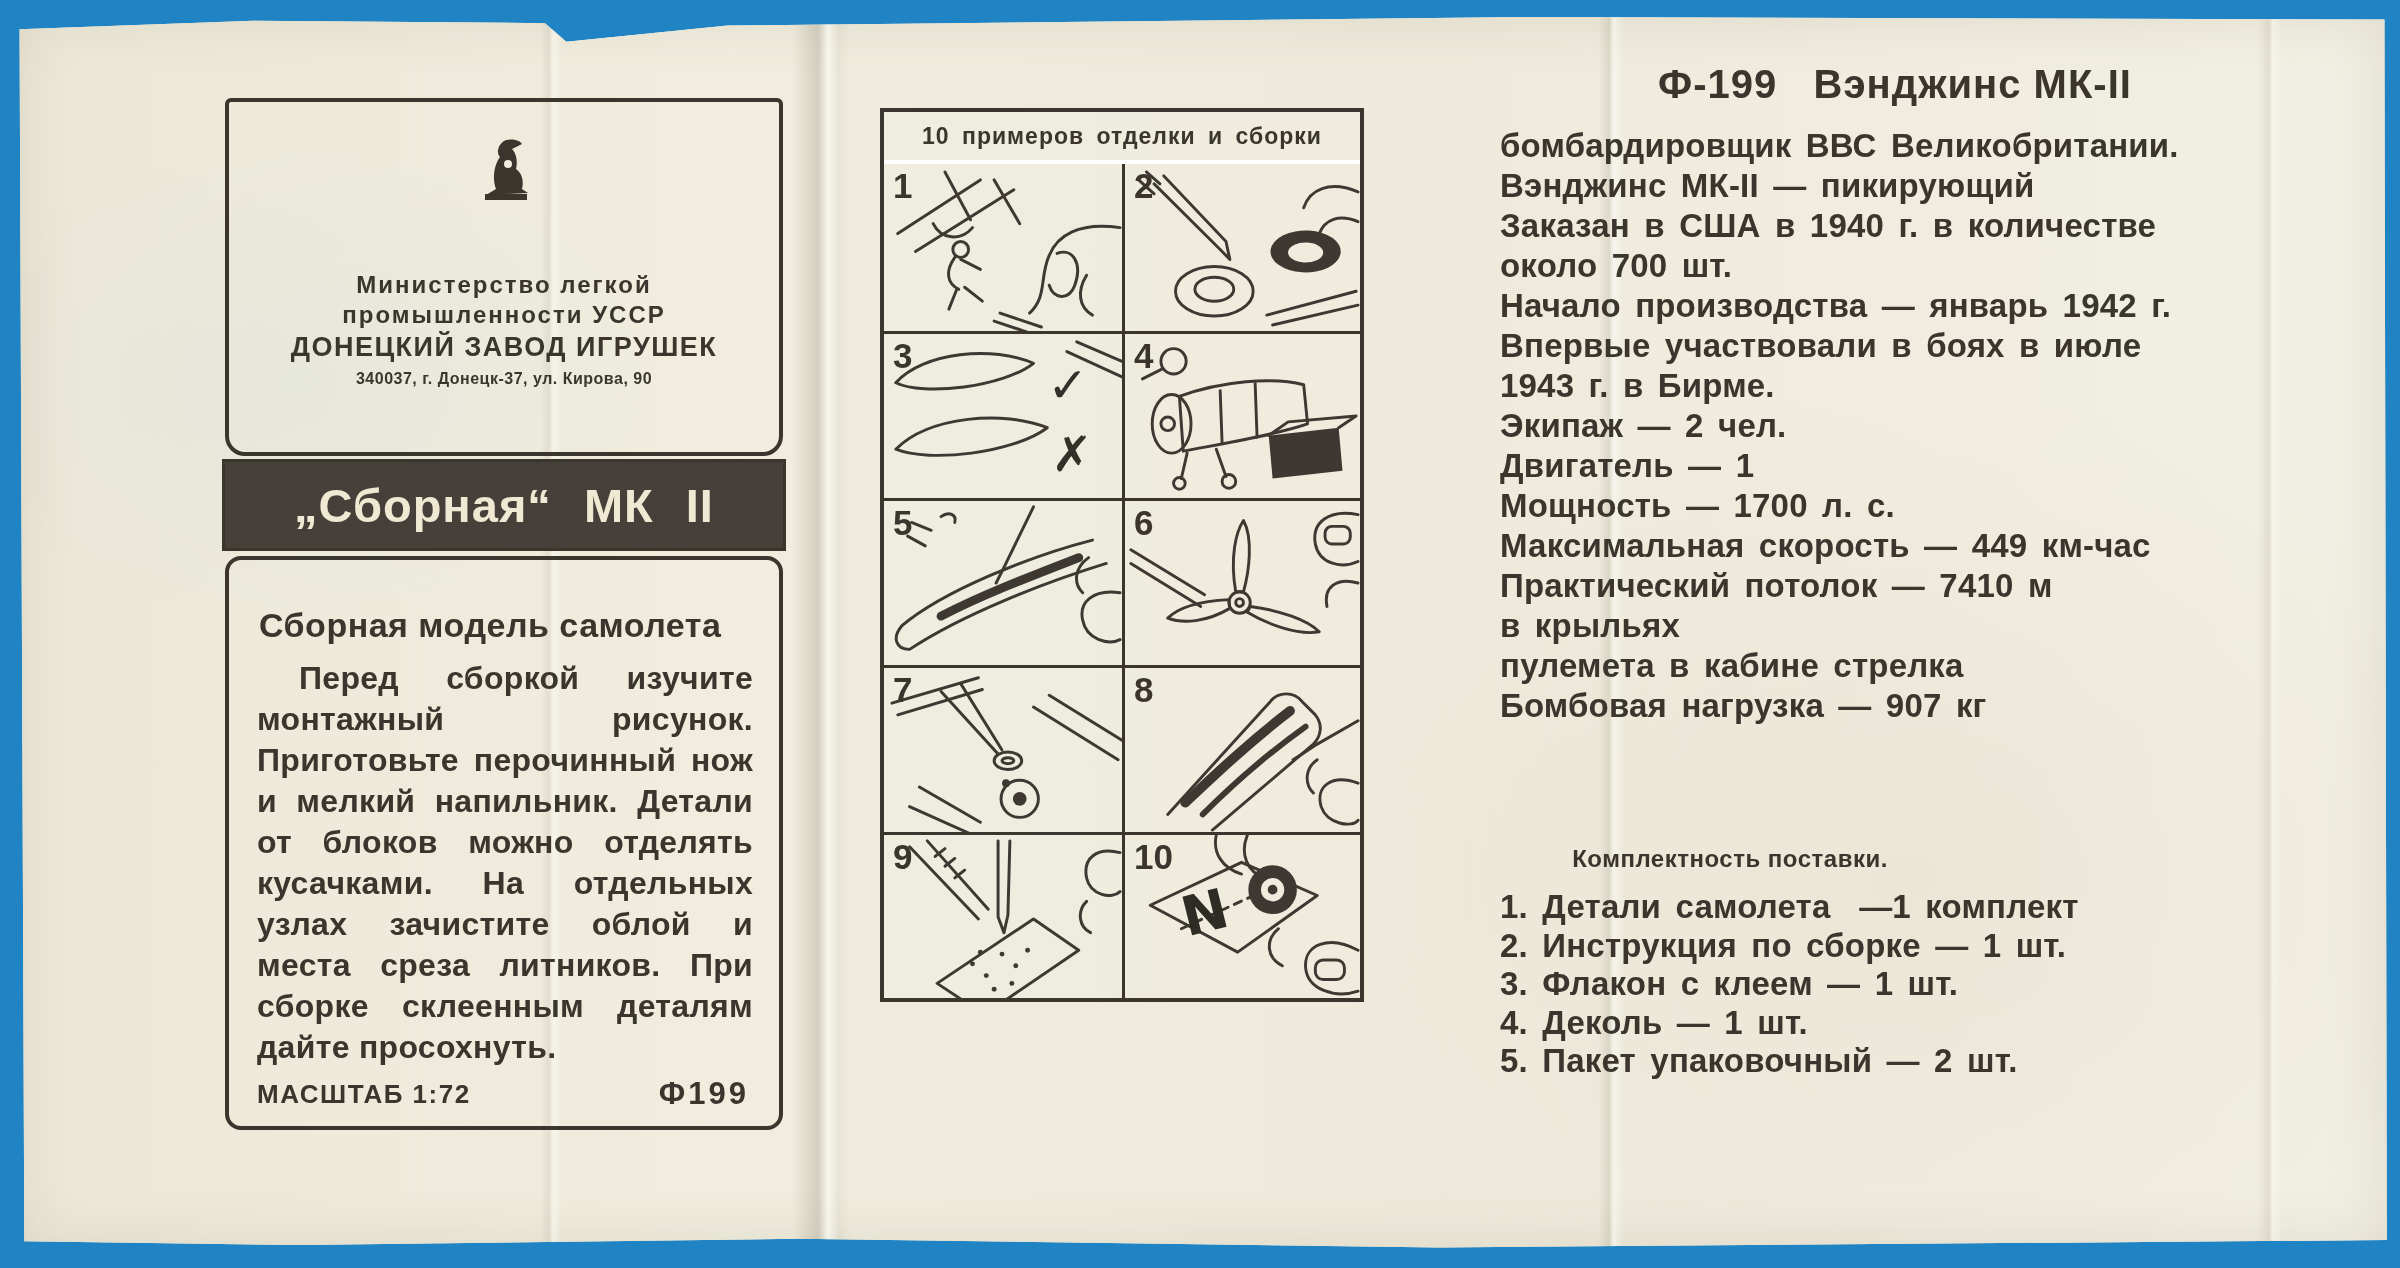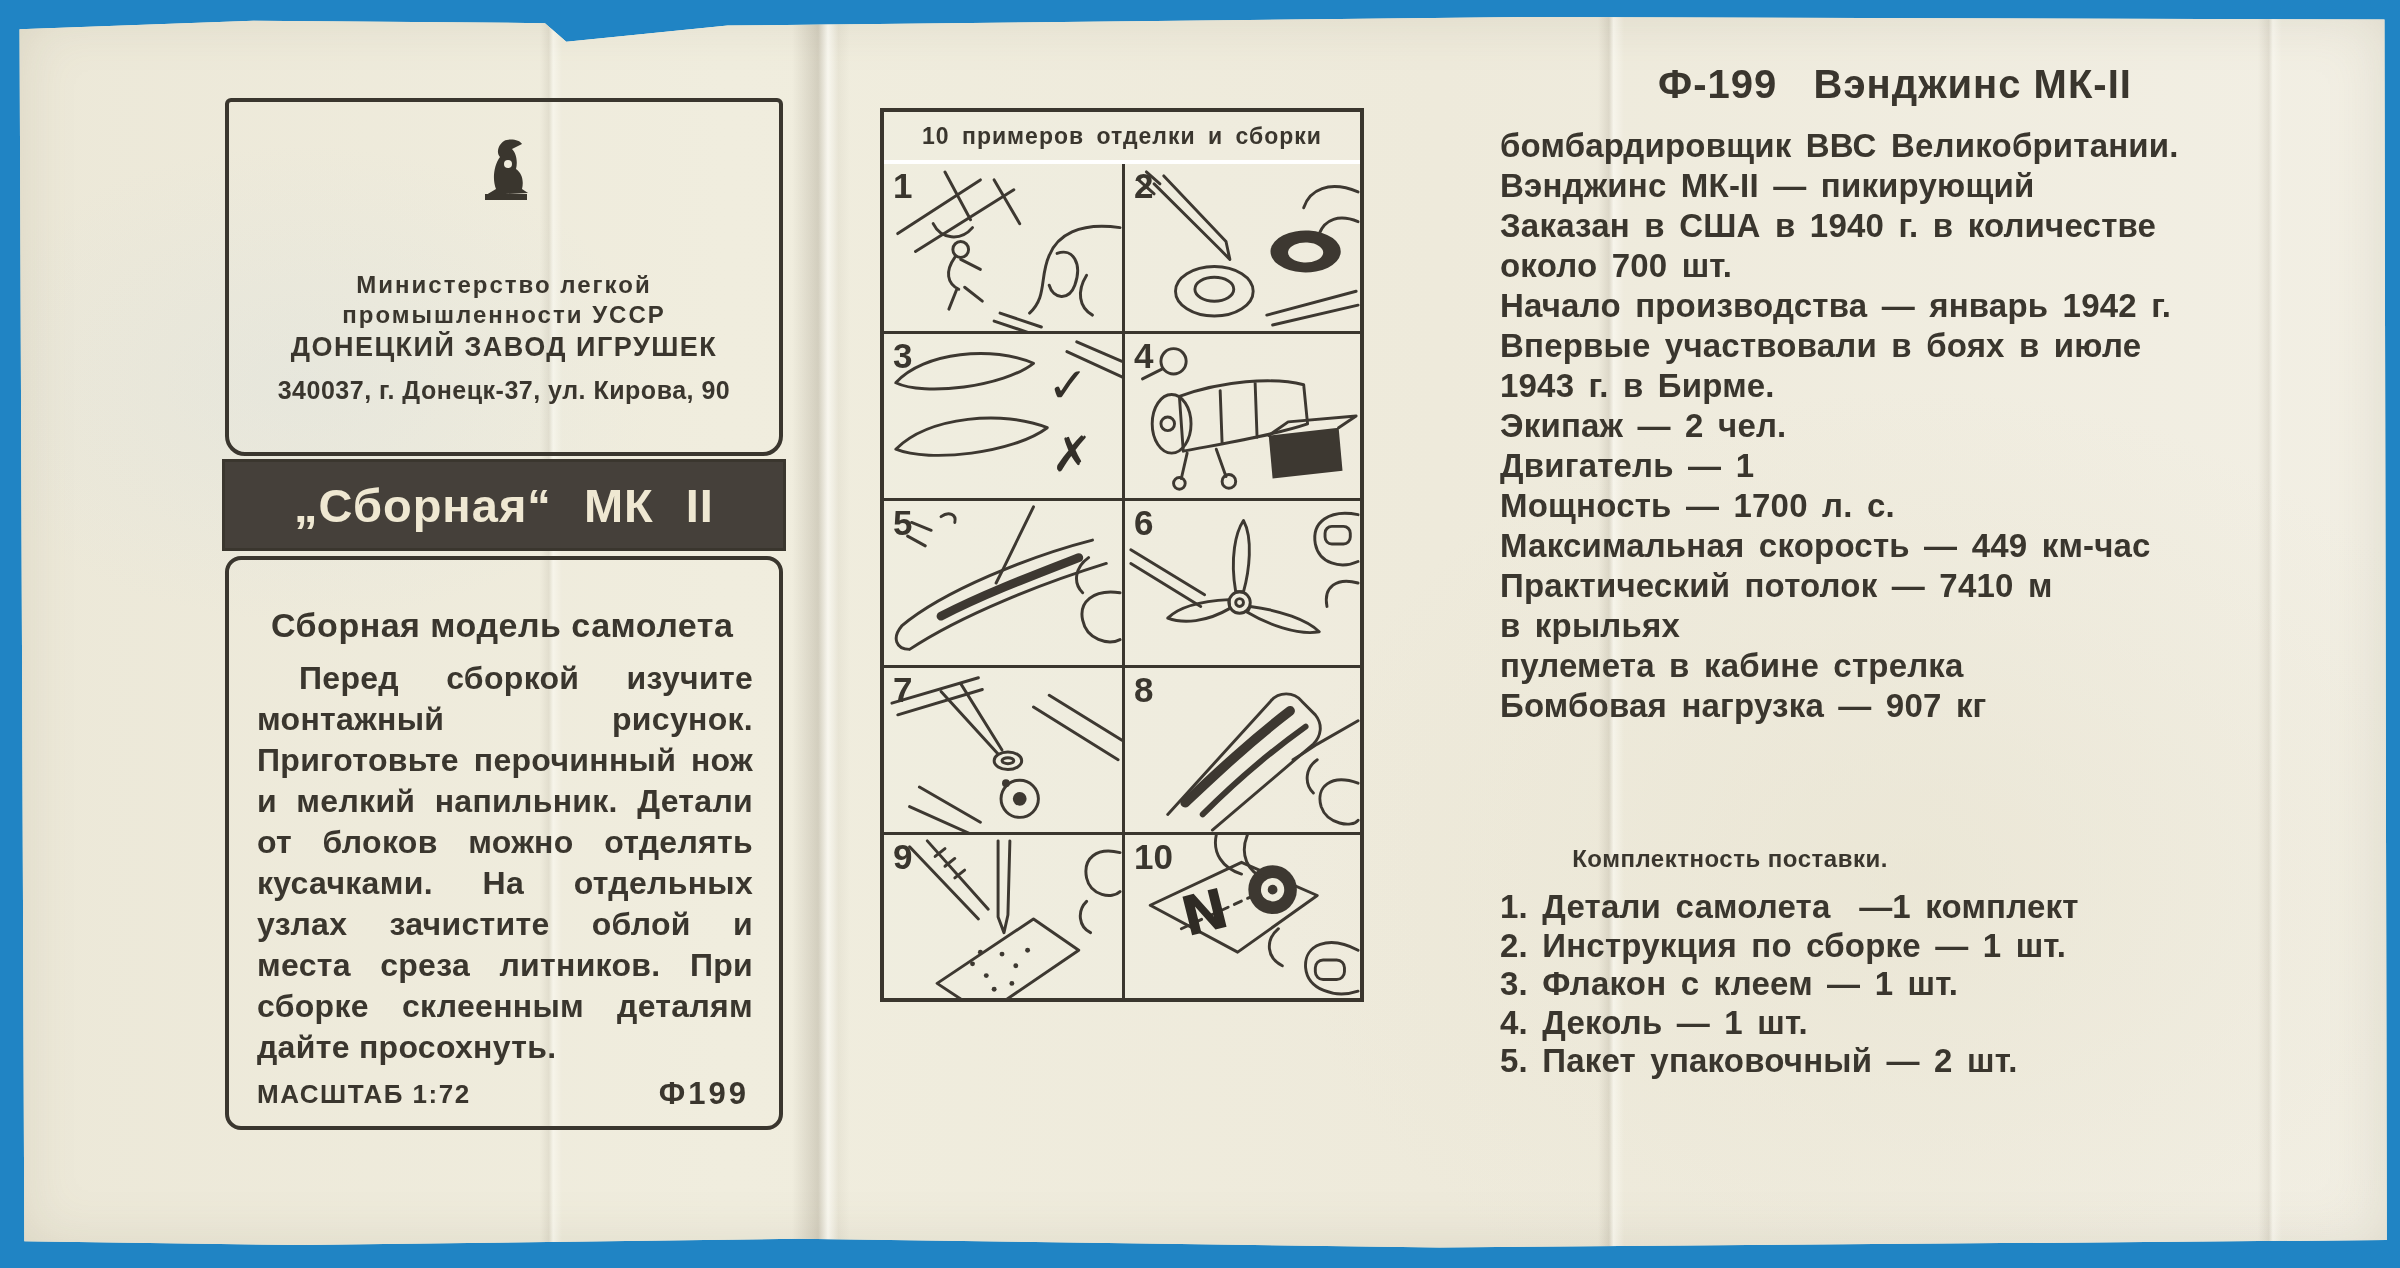--- a/index.html
+++ b/index.html
@@ -19,27 +19,27 @@
   .crease.c3{left:1582px;width:26px;background:linear-gradient(90deg,transparent,rgba(110,100,80,.14) 42%,rgba(255,255,250,.5) 60%,transparent);}
   .crease.c4{left:2242px;width:24px;background:linear-gradient(90deg,transparent,rgba(110,100,80,.12) 45%,rgba(255,255,250,.4) 62%,transparent);}
   .content{position:absolute;left:0;top:0;width:2400px;height:1268px;}
 
   
   .box-top{position:absolute;left:225px;top:98px;width:558px;height:358px;border:4px solid #3a362e;border-radius:6px 6px 20px 20px;box-sizing:border-box;}
   .logo{position:absolute;left:252px;top:36px;width:50px;height:64px;}
   .ministry{position:absolute;left:0;right:0;top:168px;text-align:center;font-weight:bold;color:#3a362e;}
   .ministry .m1,.ministry .m2{font-size:24px;letter-spacing:2px;line-height:30px;}
   .ministry .m3{font-size:27px;letter-spacing:1.5px;line-height:31px;margin-top:2px;}
-  .ministry .m4{font-size:25px;letter-spacing:.5px;line-height:31px;margin-top:12px;}
+  .ministry .m4{font-size:16px;letter-spacing:.5px;line-height:31px;}
 
   .band{position:absolute;left:225px;top:462px;width:558px;height:86px;background:#45403a;box-shadow:0 0 0 3px #3a362e;
     display:flex;align-items:center;justify-content:center;color:#efe8d2;font-weight:bold;font-size:47px;word-spacing:18px;letter-spacing:1px;}
 
   .box-main{position:absolute;left:225px;top:556px;width:558px;height:574px;border:4px solid #3a362e;border-radius:16px;box-sizing:border-box;color:#3a362e;}
-  .subtitle{position:absolute;left:30px;top:46px;font-size:34px;font-weight:bold;letter-spacing:.5px;margin-left:12px;}
+  .subtitle{position:absolute;left:30px;top:46px;font-size:34px;font-weight:bold;letter-spacing:.5px;}
   .bodytext{position:absolute;left:28px;right:26px;top:98px;font-size:32px;font-weight:bold;line-height:41px;text-align:justify;text-indent:42px;letter-spacing:.3px;}
   .scale{position:absolute;left:28px;bottom:16px;font-size:26px;font-weight:bold;letter-spacing:1.5px;}
   .code{position:absolute;right:30px;bottom:14px;font-size:31px;font-weight:bold;letter-spacing:3px;}
 
   
   .grid-box{position:absolute;left:880px;top:108px;width:484px;height:894px;border:4px solid #3a362e;box-sizing:border-box;background:rgba(255,255,255,.06);}
   .grid-header{height:48px;border-bottom:4px solid #ffffff;display:flex;align-items:center;justify-content:center;
     font-size:23px;font-weight:bold;color:#3a362e;letter-spacing:1px;word-spacing:5px;}
   .grid{display:grid;grid-template-columns:1fr 1fr;grid-template-rows:repeat(5,1fr);height:835px;}
   .cell{position:relative;overflow:hidden;box-sizing:border-box;}

